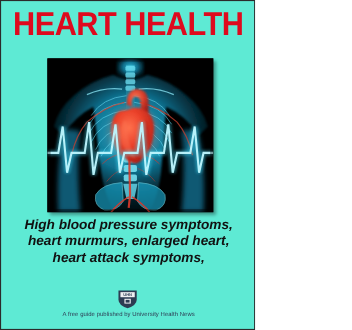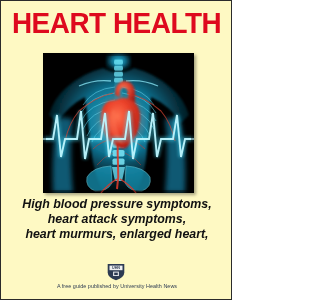--- a/index.html
+++ b/index.html
@@ -12,21 +12,21 @@
     height: 300px;
     overflow: hidden;
     font-family: "Liberation Sans", sans-serif;
   }
 
   .cover {
     position: relative;
     width: 232px;
     height: 300px;
     box-sizing: border-box;
-    background: #fef9c3;
+    background: #5eead4;
     border: 1px solid #2b2b2b;
     overflow: hidden;
   }
 
   
   .title-wrap {
     position: absolute;
     left: 0;
     top: 7px;
     width: 232px;
@@ -237,22 +237,22 @@
                L46 86 L58 86 L62 60 L66 104 L70 86 L82 86 L86 58 L90 106
                L94 86 L106 86 L110 60 L114 104 L118 86 L130 86 L134 62
                L138 104 L142 86 L151 86" stroke="#BFF7FF" stroke-width="1.9" fill="none" opacity="0.95"></path>
 
       <rect x="0" y="0" width="151" height="140" fill="none" stroke="#000000" stroke-width="6" opacity="0.35"></rect>
     </svg>
   </div>
 
   <div class="subtitle">
     <div>High blood pressure symptoms,</div>
+    <div>heart murmurs, enlarged heart,</div>
     <div>heart attack symptoms,</div>
-    <div>heart murmurs, enlarged heart,</div>
   </div>
 
   <div class="logo">
     <svg width="19" height="18" viewBox="0 0 19 18">
       <path d="M1.2 1 H17.8 V9.5 Q17.8 14.4 9.5 17.3 Q1.2 14.4 1.2 9.5 Z" fill="#2D3B52"></path>
       <rect x="3" y="2.6" width="13" height="4.6" fill="#ffffff" opacity="0.92"></rect>
       <text x="9.5" y="6.35" text-anchor="middle" font-family="Liberation Sans, sans-serif" font-size="3.7" font-weight="bold" fill="#2D3B52">UHN</text>
       <rect x="6.6" y="8.6" width="5.8" height="4.4" fill="#ffffff" opacity="0.9"></rect>
       <rect x="7.7" y="9.6" width="3.6" height="2.5" fill="#2D3B52"></rect>
     </svg>

